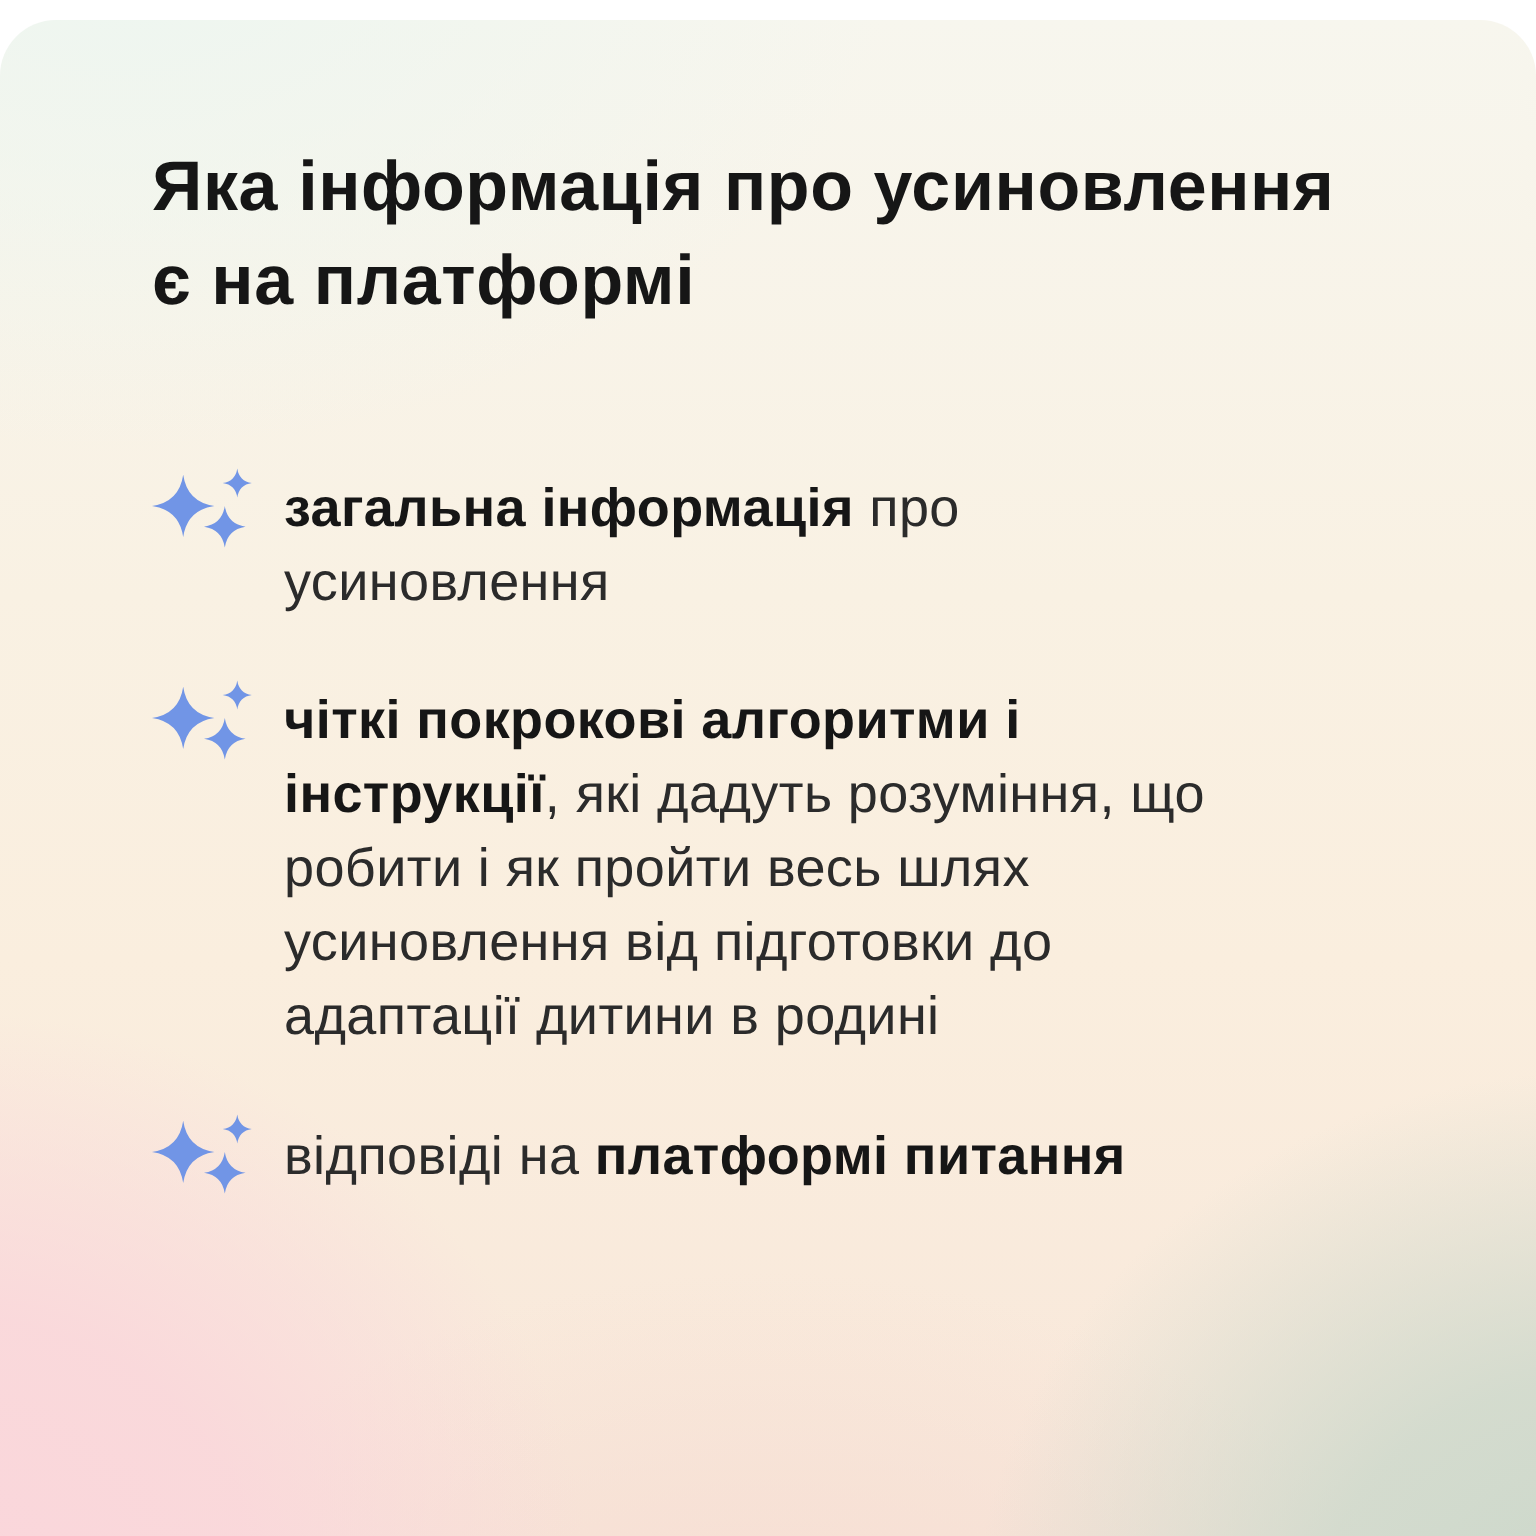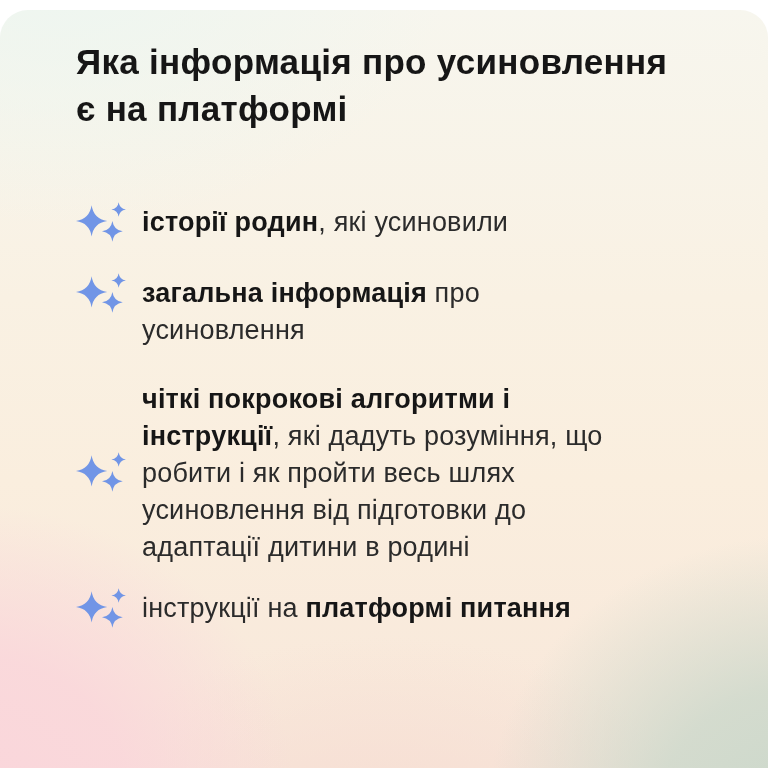--- a/index.html
+++ b/index.html
@@ -12,21 +12,21 @@
     font-family: "Liberation Sans", "DejaVu Sans", sans-serif;
   }
 
   
   .card {
     position: absolute;
     top: 10px; left: 0; right: 0; bottom: 0;
     border-radius: 28px 28px 0 0;
     overflow: hidden;
     box-sizing: border-box;
-    padding: 28px 76px 0 76px;
+    padding: 60px 76px 0 76px;
     background-color: #F8EBDD;
     background-image:
       radial-gradient(ellipse 55% 50% at -3% 103%, var(--bg-pink, #FAD6DB) 0%, rgba(250,214,219,0.85) 35%, rgba(250,214,219,0) 75%),
       radial-gradient(ellipse 52% 47% at 104% 106%, var(--bg-sage, #CBD8CB) 0%, rgba(203,216,203,0.8) 35%, rgba(203,216,203,0) 78%),
       radial-gradient(ellipse 62% 42% at 50% 112%, #F6DCD2 0%, rgba(246,220,210,0) 70%),
       radial-gradient(ellipse 70% 48% at 8% -6%, var(--bg-mint, #EDF6F0) 0%, rgba(237,246,240,0) 72%),
       linear-gradient(180deg, #F7F6EE 0%, #F9F1E3 38%, #FAEEDE 62%, #F8E7DA 100%);
   }
 
   .title {
@@ -78,33 +78,20 @@
   .text .r { font-weight: 400; }
 </style>
 </head>
 <body>
 
 <div class="card">
   <h1 class="title">Яка інформація про усиновлення
 є на платформі</h1>
 
   <ul class="info-list">
-  <li class="item">
-    <span class="icon">
-      <svg viewBox="0 0 50 40" xmlns="http://www.w3.org/2000/svg" fill="currentColor" aria-hidden="true">
-
-        <path d="M15 4 Q16.9 17.1 30 19 Q16.9 20.9 15 34 Q13.1 20.9 0 19 Q13.1 17.1 15 4 Z"></path>
-
-        <path d="M41 1 Q41.9 7.1 48 8 Q41.9 8.9 41 15 Q40.1 8.9 34 8 Q40.1 7.1 41 1 Z"></path>
-
-        <path d="M35 19 Q36.3 27.7 45 29 Q36.3 30.3 35 39 Q33.7 30.3 25 29 Q33.7 27.7 35 19 Z"></path>
-      </svg>
-    </span>
-    <span class="text"><span class="b">історії родин</span><span class="r">, які усиновили</span></span>
-  </li>
 
   <li class="item">
     <span class="icon">
       <svg viewBox="0 0 50 40" xmlns="http://www.w3.org/2000/svg" fill="currentColor" aria-hidden="true">
 
         <path d="M15 4 Q16.9 17.1 30 19 Q16.9 20.9 15 34 Q13.1 20.9 0 19 Q13.1 17.1 15 4 Z"></path>
 
         <path d="M41 1 Q41.9 7.1 48 8 Q41.9 8.9 41 15 Q40.1 8.9 34 8 Q40.1 7.1 41 1 Z"></path>
 
         <path d="M35 19 Q36.3 27.7 45 29 Q36.3 30.3 35 39 Q33.7 30.3 25 29 Q33.7 27.7 35 19 Z"></path>
@@ -136,16 +123,16 @@
     <span class="icon">
       <svg viewBox="0 0 50 40" xmlns="http://www.w3.org/2000/svg" fill="currentColor" aria-hidden="true">
 
         <path d="M15 4 Q16.9 17.1 30 19 Q16.9 20.9 15 34 Q13.1 20.9 0 19 Q13.1 17.1 15 4 Z"></path>
 
         <path d="M41 1 Q41.9 7.1 48 8 Q41.9 8.9 41 15 Q40.1 8.9 34 8 Q40.1 7.1 41 1 Z"></path>
 
         <path d="M35 19 Q36.3 27.7 45 29 Q36.3 30.3 35 39 Q33.7 30.3 25 29 Q33.7 27.7 35 19 Z"></path>
       </svg>
     </span>
-    <span class="text"><span class="r">інструкції на </span><span class="b">платформі питання</span></span>
+    <span class="text"><span class="r">відповіді на </span><span class="b">платформі питання</span></span>
   </li>
 </ul>
 </div>
 
 </body></html>

